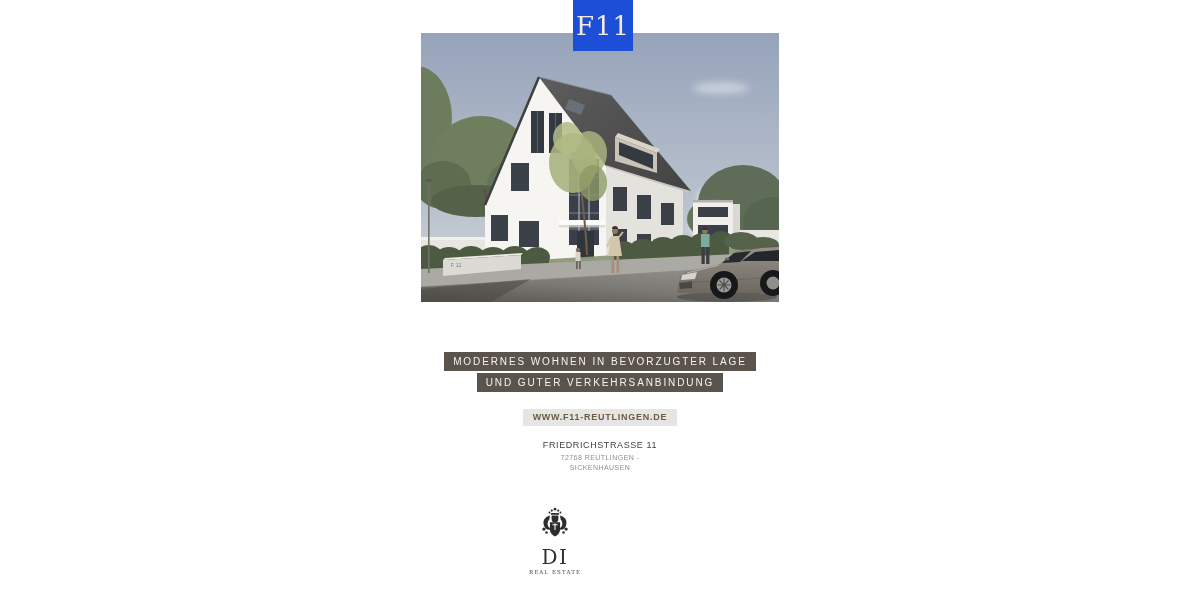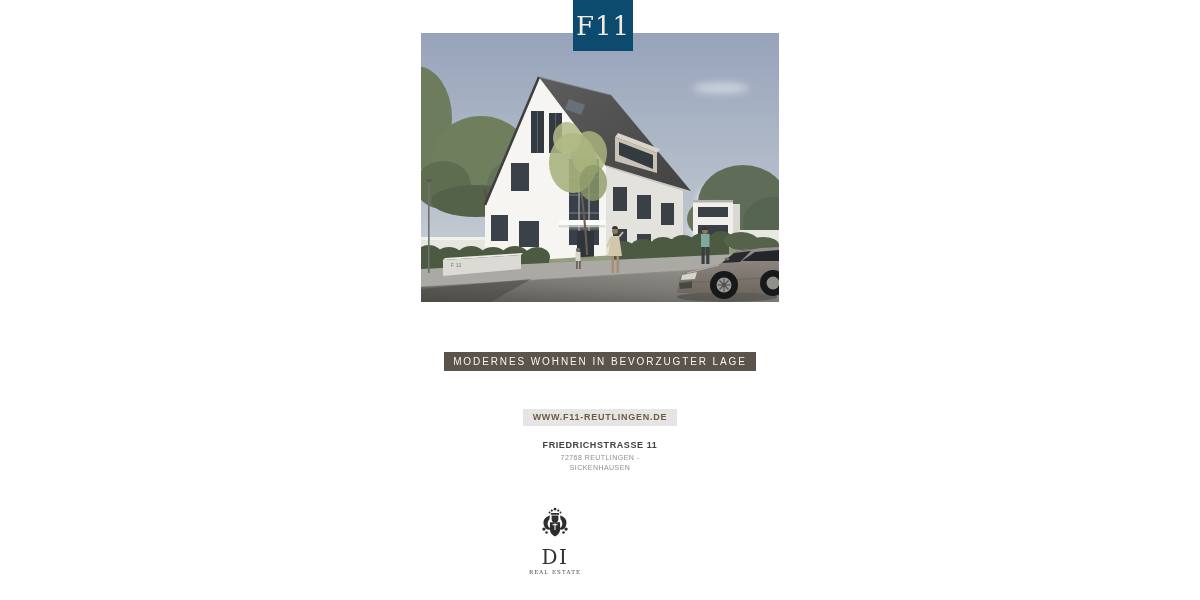--- a/index.html
+++ b/index.html
@@ -1,41 +1,41 @@
 <!DOCTYPE html>
 <html><head>
 <meta charset="utf-8">
 <style>
   * { margin:0; padding:0; box-sizing:border-box; }
   body { background:#ffffff; font-family:"Liberation Sans", sans-serif; }
   .page { position:relative; width:1200px; height:600px; background:#ffffff; overflow:hidden; margin:0 auto; }
 
   
-  .f11-badge { position:absolute; left:573px; top:0; width:60px; height:51px; background:#0c4a6e;
+  .f11-badge { position:absolute; left:573px; top:0; width:60px; height:51px; background:#1d4ed8;
     display:flex; align-items:center; justify-content:center; z-index:3; }
   .f11-badge span { font-family:"DejaVu Serif", serif; font-size:26px; color:#f2ebdf; letter-spacing:1px; }
 
   
   .photo { position:absolute; left:421px; top:33px; width:358px; height:269px; z-index:1; }
   .photo svg { display:block; width:100%; height:100%; }
 
   
   .headline { position:absolute; top:352px; left:0; width:1200px; display:flex; flex-direction:column;
     align-items:center; gap:2px; z-index:2;justify-content:center; }
   .hl { display:inline-block; background:#5b544c; color:#f6f4f0; font-size:10px; letter-spacing:1.9px;
     line-height:1; padding:5px 9px 4px 9px; font-weight:400; }
 
   
   .website-row { position:absolute; top:406px; left:0; width:1200px; text-align:center; z-index:2; }
   .website-badge { display:inline-block; background:#e5e5e5; color:#6e5b40; font-size:9px;
     letter-spacing:0.75px; line-height:1; padding:4px 10px; font-weight:700; }
 
   
   .address { position:absolute; top:440px; left:0; width:1200px; text-align:center; z-index:2; }
-  .addr-street { font-size:9px; font-weight:700; letter-spacing:0.6px; color:#414141; }
+  .addr-street { font-size:9px; font-weight:400; letter-spacing:0.6px; color:#414141; }
   .addr-sub { font-size:7px; letter-spacing:0.45px; color:#8e8e8e; margin-top:4px; }
   .addr-sub2 { margin-top:3px; }
 
   
   .brand { position:absolute; top:506px; left:0; width:1110px; text-align:center; z-index:2; color:#2b2b2b; }
   .brand .crest { display:inline-block; width:34px; height:36px; }
   .brand .mono { font-family:"DejaVu Serif", serif; font-size:20px; letter-spacing:1.5px; color:#303030;
     line-height:1; margin-top:1px; }
   .brand .sub { font-family:"DejaVu Serif", serif; font-size:5.5px; letter-spacing:1.1px; color:#474747;
     margin-top:2px; }
@@ -257,20 +257,21 @@
         </g>
         <circle cx="352" cy="250" r="13" fill="#17181a"></circle>
         <circle cx="352" cy="250" r="6.5" fill="#8f8f8c"></circle>
         <ellipse cx="306" cy="226" rx="2.5" ry="1.6" fill="#6f6a64"></ellipse>
       </g>
     </svg>
   </div>
 
   <div class="headline">
     <span class="hl">MODERNES WOHNEN IN BEVORZUGTER LAGE</span>
+    <span class="hl">UND GUTER VERKEHRSANBINDUNG</span>
   </div>
 
   <div class="website-row">
     <span class="website-badge">WWW.F11-REUTLINGEN.DE</span>
   </div>
 
   <div class="address">
     <div class="addr-street">FRIEDRICHSTRASSE 11</div>
     <div class="addr-sub">72768 REUTLINGEN -</div>
     <div class="addr-sub addr-sub2">SICKENHAUSEN</div>

